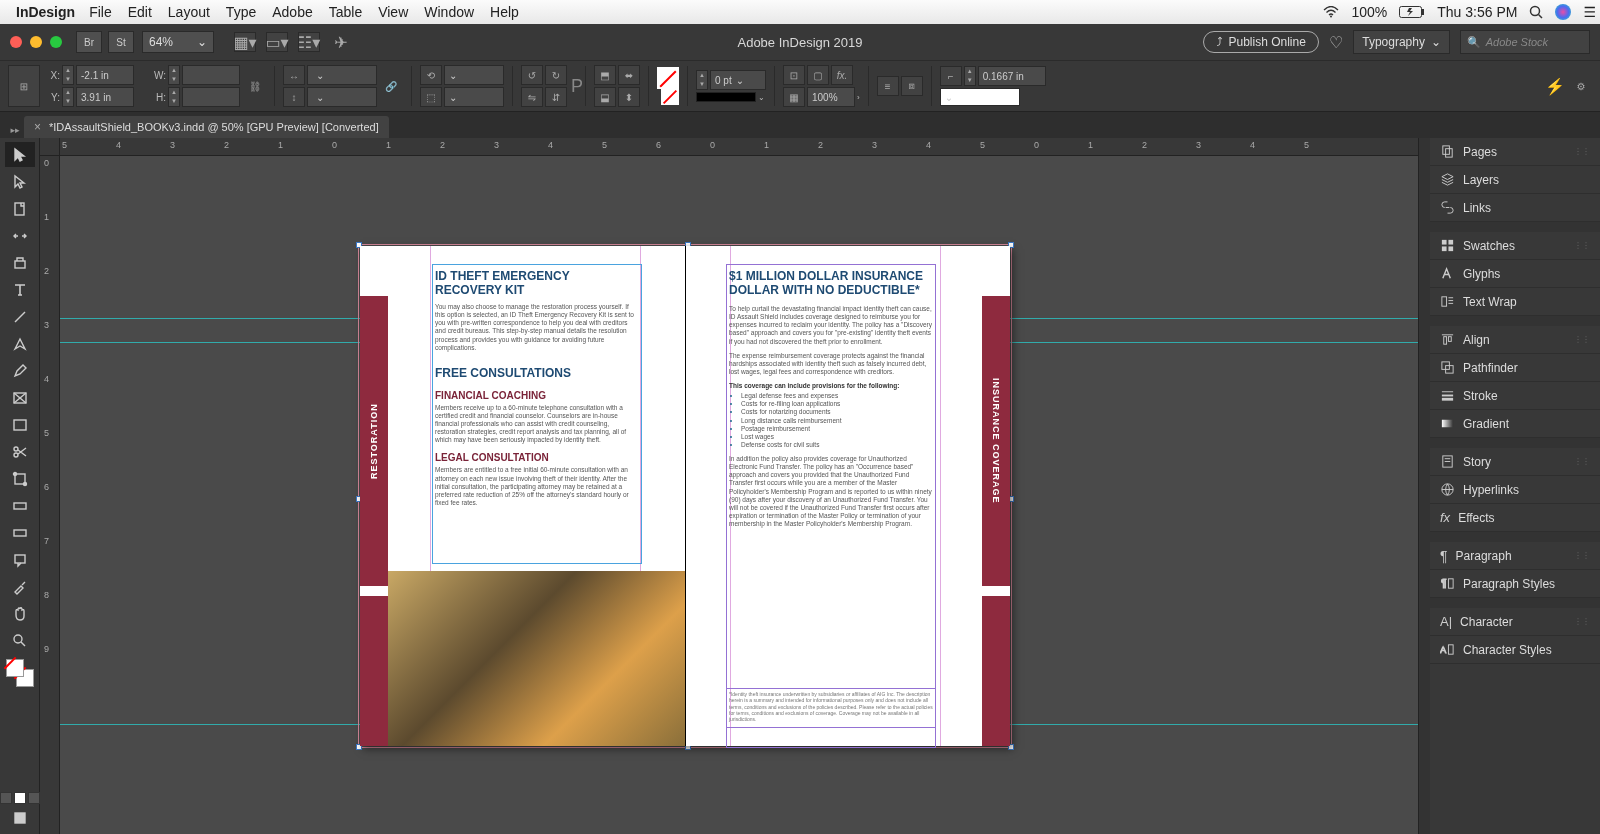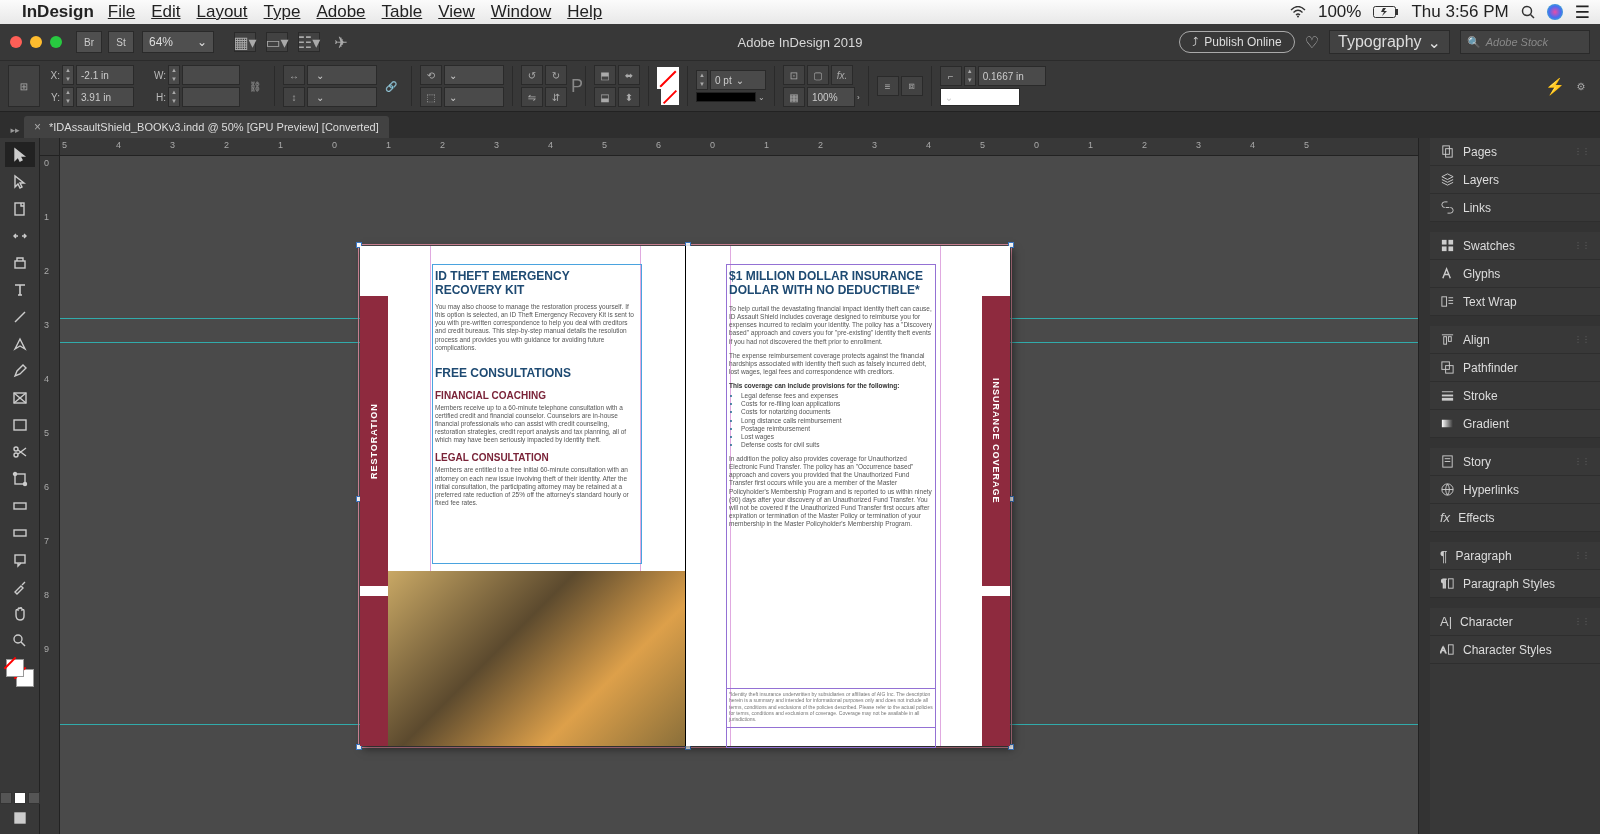--- a/index.html
+++ b/index.html
@@ -1,36 +1,36 @@
 <!DOCTYPE html>
 <html><head>
 <meta charset="utf-8">
 <style>
 * { margin: 0; padding: 0; box-sizing: border-box; font-family: -apple-system, "Helvetica Neue", Arial, sans-serif; }
 body { background: #4a4a4a; width: 1600px; height: 834px; overflow: hidden; user-select: none; }
 
 
-.mac-menu { height: 24px; background: linear-gradient(#fbfbfb,#e8e8e8); display: flex; align-items: center; padding: 0 10px; font-size: 17px; color: #222; }
+.mac-menu { height: 24px; background: linear-gradient(#fbfbfb,#e8e8e8); display: flex; align-items: center; padding: 0 4px; font-size: 14px; color: #222; }
 .mac-menu .apple { font-size: 15px; margin-right: 12px; }
 .mac-menu .app-name { font-weight: 700; margin-right: 14px; }
-.mac-menu .m-item { margin-right: 16px; cursor: default; text-decoration: underline; }
+.mac-menu .m-item { margin-right: 16px; cursor: default; }
 .mac-menu .right { margin-left: auto; display: flex; align-items: center; gap: 12px; }
 .mac-menu .right span { display: inline-flex; align-items: center; }
 
 
 .app-top { height: 36px; background: #383838; display: flex; align-items: center; padding: 0 10px; color: #ddd; }
 .traffic { display: flex; gap: 8px; margin-right: 14px; }
 .dot { width: 12px; height: 12px; border-radius: 50%; }
 .dot.r{background:#ff5f57}.dot.y{background:#ffbd2e}.dot.g{background:#28c940}
 .sq-btn { width: 26px; height: 22px; background: #4f4f4f; border: 1px solid #2a2a2a; display: inline-flex; align-items: center; justify-content: center; font-size: 10px; color: #ccc; }
 .zoom-sel { width: 72px; height: 22px; background: #4f4f4f; border: 1px solid #2a2a2a; color: #ddd; font-size: 12px; display: flex; align-items: center; padding: 0 6px; justify-content: space-between; margin-left: 8px; }
 .app-title { position: absolute; left: 50%; transform: translateX(-50%); font-size: 13px; color: #d8d8d8; }
 .top-right { margin-left: auto; display: flex; align-items: center; gap: 10px; }
 .publish { border: 1px solid #aaa; border-radius: 14px; padding: 3px 12px; font-size: 12px; color: #ddd; display: flex; align-items: center; gap: 6px; }
-.workspace-sel { background: #424242; border: 1px solid #2a2a2a; height: 24px; display: flex; align-items: center; padding: 0 8px; font-size: 16px; color: #ddd; gap: 6px; }
+.workspace-sel { background: #424242; border: 1px solid #2a2a2a; height: 24px; display: flex; align-items: center; padding: 0 8px; font-size: 12px; color: #ddd; gap: 6px; }
 .search-box { background: #424242; border: 1px solid #2a2a2a; height: 24px; width: 130px; display: flex; align-items: center; padding: 0 6px; font-size: 11px; color: #888; gap: 5px; }
 
 
 .control-bar { height: 52px; background: #383838; border-top: 1px solid #2b2b2b; border-bottom: 1px solid #222; display: flex; align-items: center; padding: 0 8px; gap: 4px; color: #bbb; font-size: 10px; }
 .ctrl-group { display: flex; flex-direction: column; gap: 2px; }
 .ctrl-row { display: flex; align-items: center; gap: 2px; }
 .lbl { width: 16px; text-align: right; }
 .num-field { width: 58px; height: 20px; background: #4a4a4a; border: 1px solid #2a2a2a; color: #ccc; font-size: 10px; padding: 0 4px; display: flex; align-items: center; }
 .spin { width: 12px; height: 20px; background: #4a4a4a; border: 1px solid #2a2a2a; display: flex; flex-direction: column; }
 .spin div { flex: 1; font-size: 6px; text-align: center; color: #aaa; line-height: 8px; }

